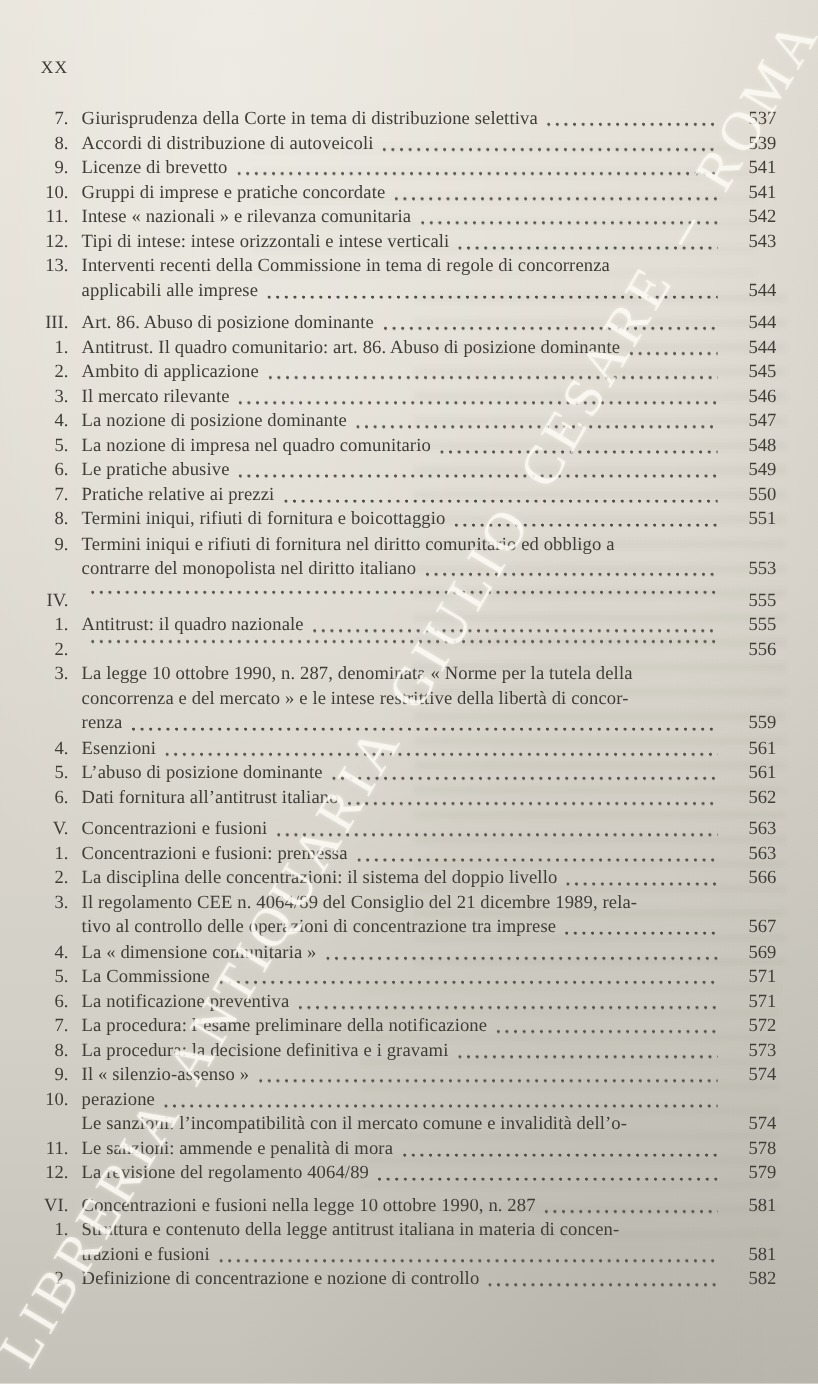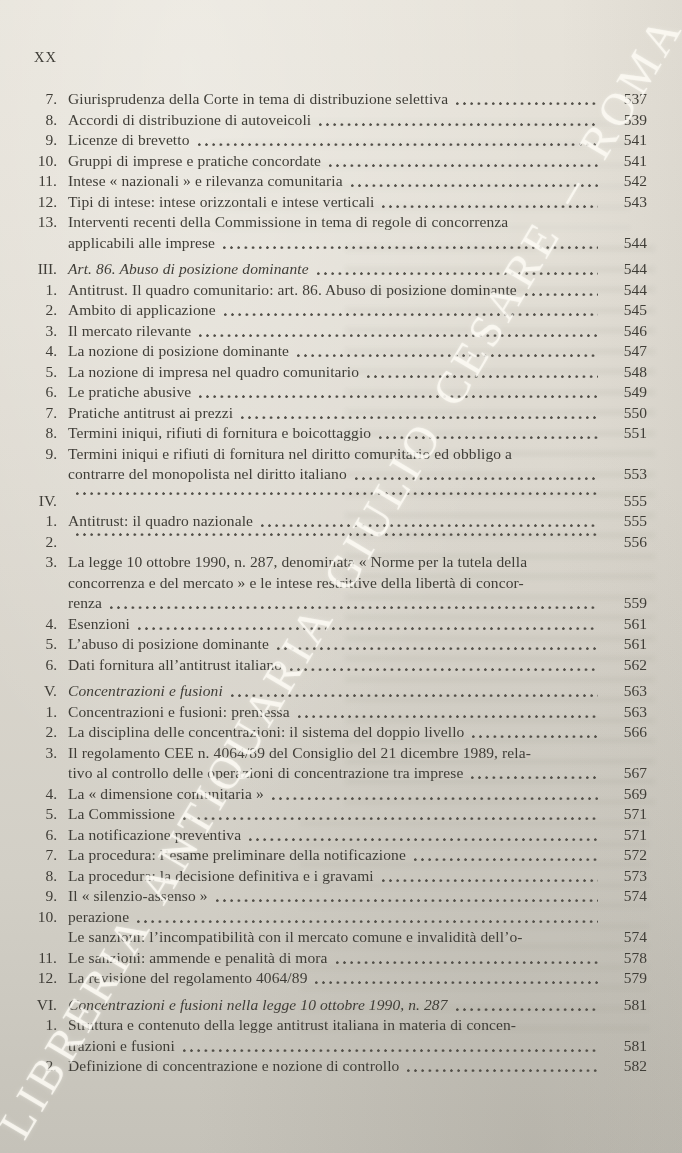--- a/index.html
+++ b/index.html
@@ -28,21 +28,21 @@
     font-size: 13.5px; letter-spacing: 1.6px;
   }
 
   
   .toc {
     position: absolute; top: 89px; left: 18px; right: 0;
     padding-right: 35px;
   }
   .row { display: flex; align-items: flex-start; }
   .row.section { margin-top: 6px; }
-  .row.section .body { font-style: italic; }
+  .row.section .body { }
   .num {
     width: 39px; min-width: 39px;
     text-align: right; padding-right: 11px;
     font-size: 15.5px; line-height: 20.5px;
   }
   .body { flex: 1; min-width: 0; }
   .line { display: flex; line-height: 20.5px; font-size: 15.5px; white-space: nowrap; }
   .line .txt { flex-shrink: 0; letter-spacing: 0.1px; }
   .leader {
     flex: 1; min-width: 0; height: 5px;
@@ -246,21 +246,21 @@
           <span class="txt">Le pratiche abusive</span>
           <span class="leader"></span>
         </span>
       </span>
       <span class="page">549</span>
     </div>
     <div class="row">
       <span class="num">7.</span>
       <span class="body">
         <span class="line">
-          <span class="txt">Pratiche antitrust ai prezzi</span>
+          <span class="txt">Pratiche relative ai prezzi</span>
           <span class="leader"></span>
         </span>
       </span>
       <span class="page">550</span>
     </div>
     <div class="row">
       <span class="num">8.</span>
       <span class="body">
         <span class="line">
           <span class="txt">Termini iniqui, rifiuti di fornitura e boicottaggio</span>

